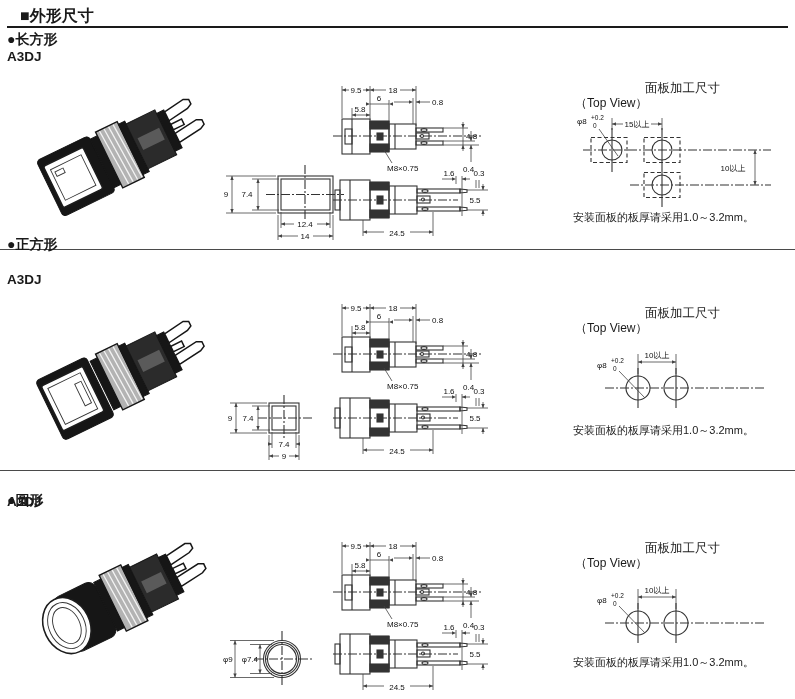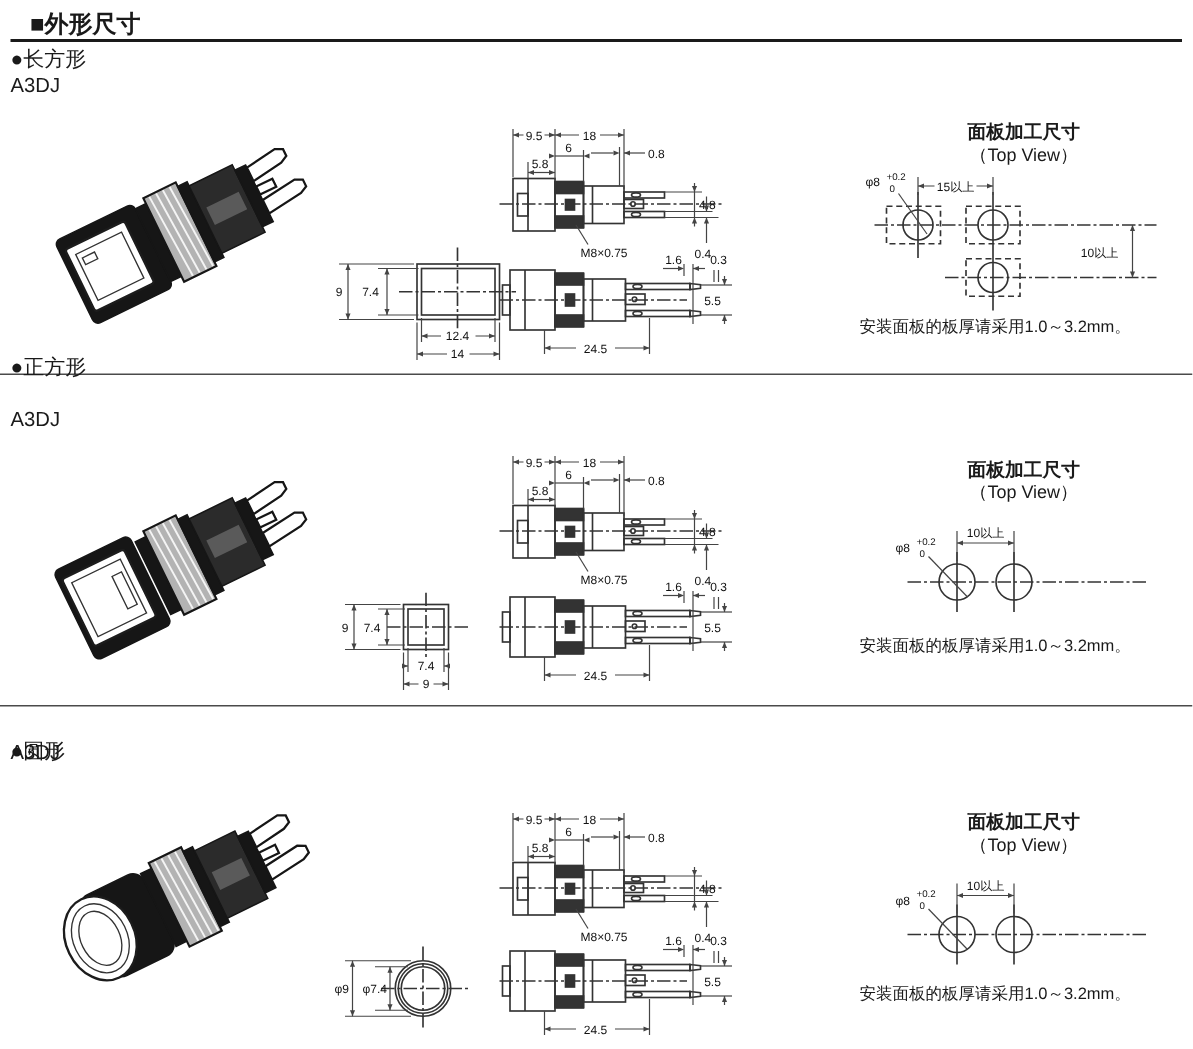--- a/index.html
+++ b/index.html
@@ -2,24 +2,24 @@
 <html><head>
 <meta charset="utf-8">
 <style>
   html,body{margin:0;padding:0}
   body{width:795px;height:699px;position:relative;background:#fff;
        font-family:"Liberation Sans","DejaVu Sans",sans-serif;color:#1a1a1a;overflow:hidden}
   .abs{position:absolute}
   .page-title{font-size:16px;font-weight:700}
   .rule{height:2px;background:#1a1a1a}
   .divider{height:1px;background:#4a4a4a}
-  .sec-label{font-size:14px;font-weight:400}
-  .model{font-size:13.5px;font-weight:400}
-  .cut-title{width:215px;text-align:center;font-size:12.5px;font-weight:700}
-  .cut-sub{width:215px;text-align:center;font-size:12px;font-weight:400}
+  .sec-label{font-size:14px;font-weight:700}
+  .model{font-size:13.5px;font-weight:700}
+  .cut-title{width:215px;text-align:center;font-size:12.5px;font-weight:400}
+  .cut-sub{width:215px;text-align:left;font-size:12px;font-weight:400}
   .note{font-size:11px;white-space:nowrap}
   
   .prof line,.prof rect,.prof ellipse,.prof circle,.prof polygon{fill:none;stroke:#333;stroke-width:1.1}
   .prof .solid{fill:#333;stroke:#333}
   .lnt{fill:none;stroke:#333;stroke-width:.8}
   .cl{fill:none;stroke:#666;stroke-width:.7;stroke-dasharray:9 2 2 2}
   .dash{fill:none;stroke:#333;stroke-width:1;stroke-dasharray:4 2.5}
   .dimg line{stroke:#444;stroke-width:.8;fill:none}
   .dimg polygon{fill:#444;stroke:none}
   .dimg rect{fill:#fff;stroke:none}

